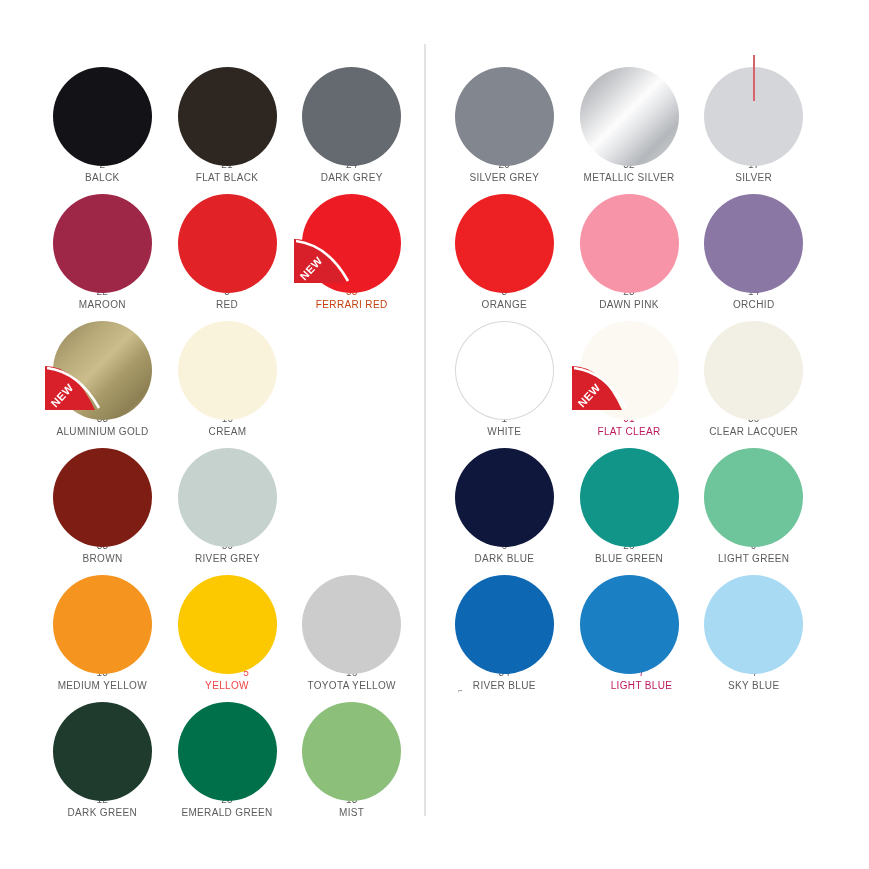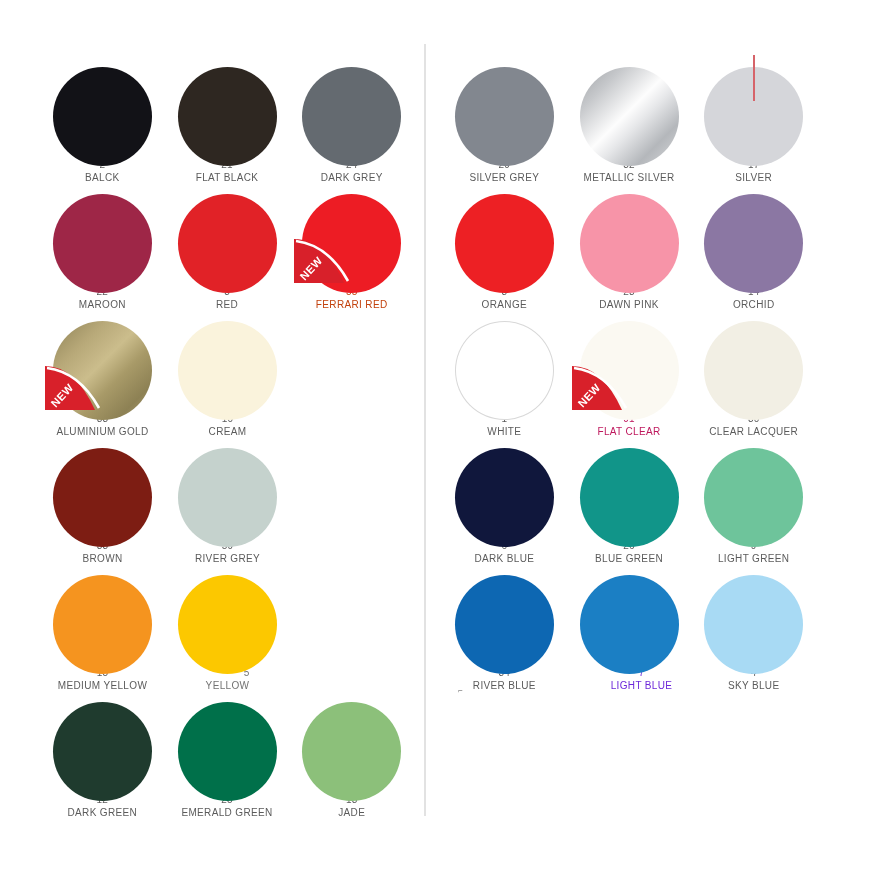--- a/index.html
+++ b/index.html
@@ -258,25 +258,34 @@
           </div>
           <div class="caption" style="color: rgb(91, 91, 91);">
             <div class="code">15</div>
             <div class="name">MEDIUM YELLOW</div>
           </div>
         </div>
         <div class="swatch-cell">
           <div class="disc-wrap">
             <div class="disc" style="background: rgb(252, 200, 0);"></div>
           </div>
-          <div class="caption" style="color: #737373; text-align: right;">
+          <div class="caption" style="color: #ef4444; text-align: right;">
             <div class="code">5</div>
             <div class="name">YELLOW</div>
           </div>
         </div>
+        <div class="swatch-cell">
+          <div class="disc-wrap">
+            <div class="disc" style="background: rgb(204, 204, 204);"></div>
+          </div>
+          <div class="caption" style="color: rgb(91, 91, 91);">
+            <div class="code">16</div>
+            <div class="name">TOYOTA YELLOW</div>
+          </div>
+        </div>
       </div>
       <div class="swatch-row">
         <div class="swatch-cell">
           <div class="disc-wrap">
             <div class="disc" style="background: rgb(31, 59, 46);"></div>
           </div>
           <div class="caption" style="color: rgb(91, 91, 91);">
             <div class="code">12</div>
             <div class="name">DARK GREEN</div>
           </div>
@@ -289,21 +298,21 @@
             <div class="code">25</div>
             <div class="name">EMERALD GREEN</div>
           </div>
         </div>
         <div class="swatch-cell">
           <div class="disc-wrap">
             <div class="disc" style="background: rgb(140, 192, 122);"></div>
           </div>
           <div class="caption" style="color: rgb(91, 91, 91);">
             <div class="code">13</div>
-            <div class="name">JADE</div>
+            <div class="name">MIST</div>
           </div>
         </div>
       </div>
     </div>
   <div class="panel" id="panel-right">
       <div class="swatch-row">
         <div class="swatch-cell">
           <div class="disc-wrap">
             <div class="disc" style="background: rgb(130, 135, 143);"></div>
           </div>
@@ -433,21 +442,21 @@
           </div>
           <div class="caption" style="color: rgb(91, 91, 91);">
             <div class="code">34</div>
             <div class="name">RIVER BLUE</div>
           </div>
         </div>
         <div class="swatch-cell">
           <div class="disc-wrap">
             <div class="disc" style="background: rgb(27, 127, 196);"></div>
           </div>
-          <div class="caption" style="color: #6d28d9; margin-left: 25px;">
+          <div class="caption" style="color: #be185d; margin-left: 25px;">
             <div class="code">7</div>
             <div class="name">LIGHT BLUE</div>
           </div>
         </div>
         <div class="swatch-cell">
           <div class="disc-wrap">
             <div class="disc" style="background: rgb(168, 218, 244);"></div>
           </div>
           <div class="caption" style="color: rgb(91, 91, 91);">
             <div class="code">4</div>

